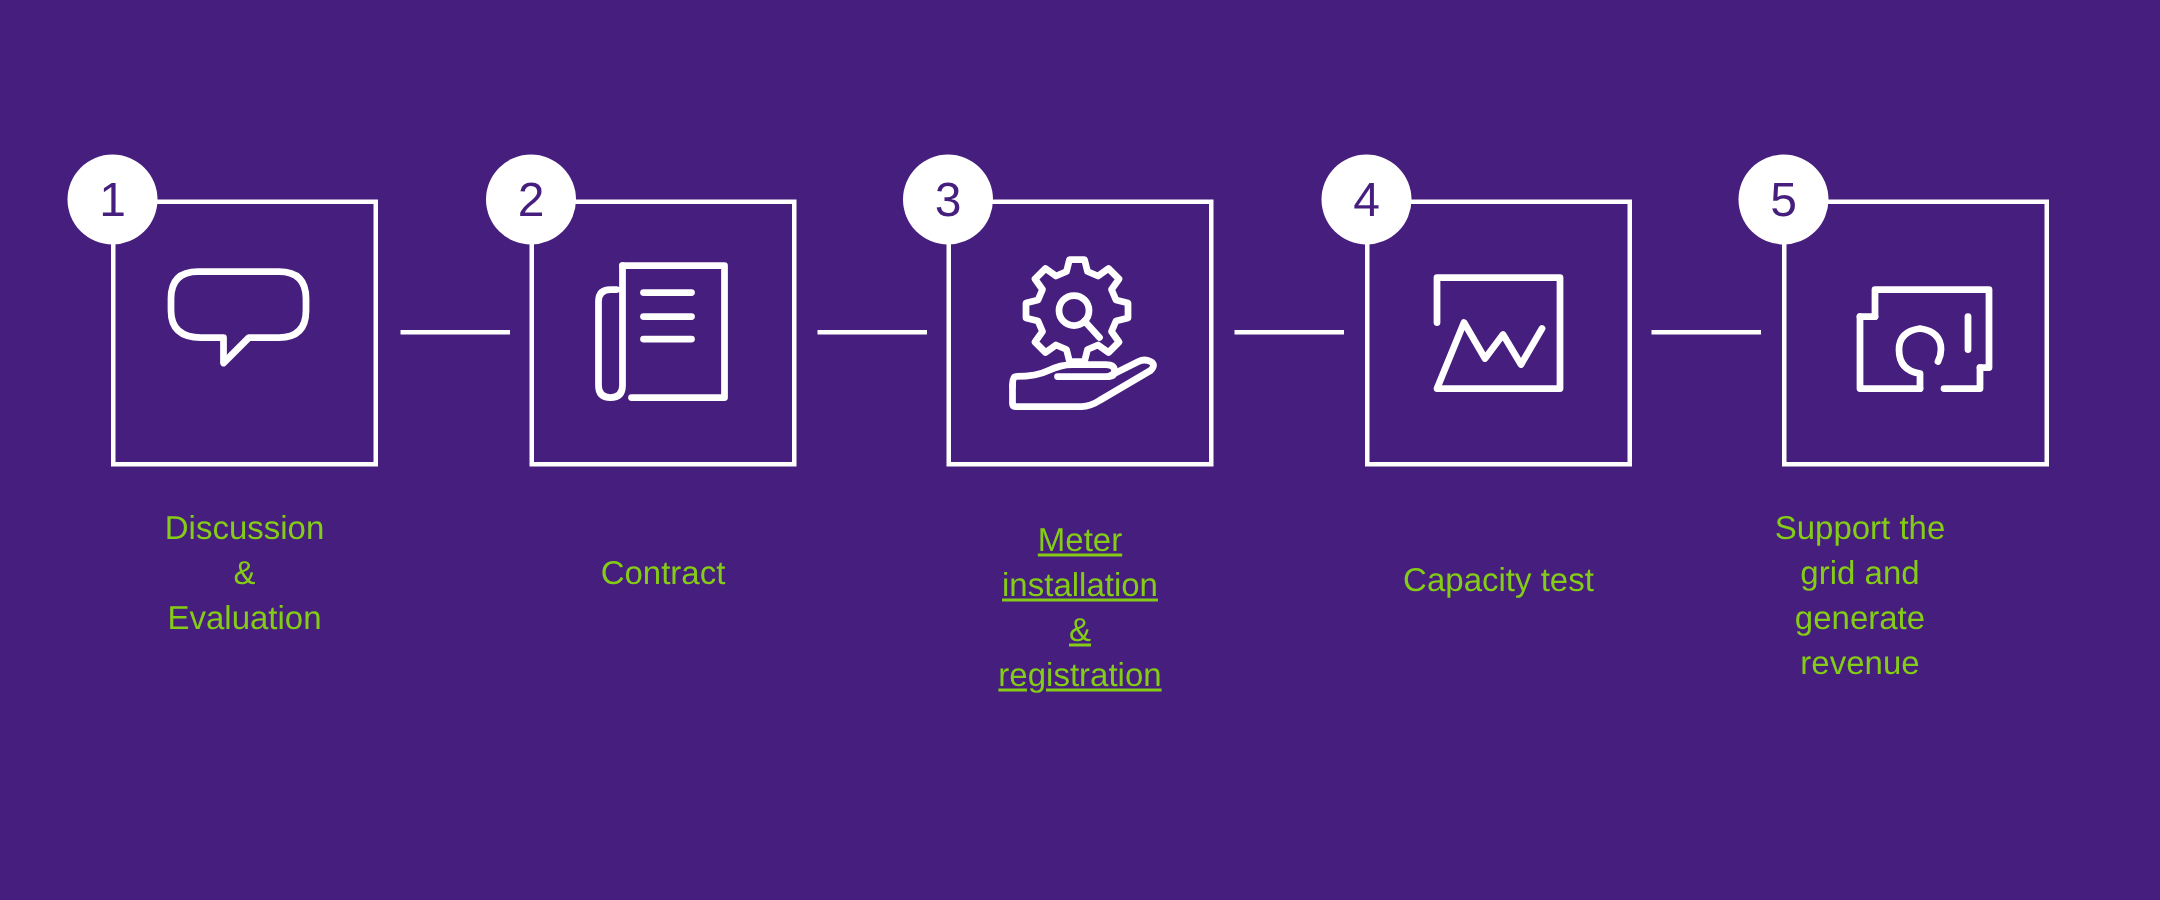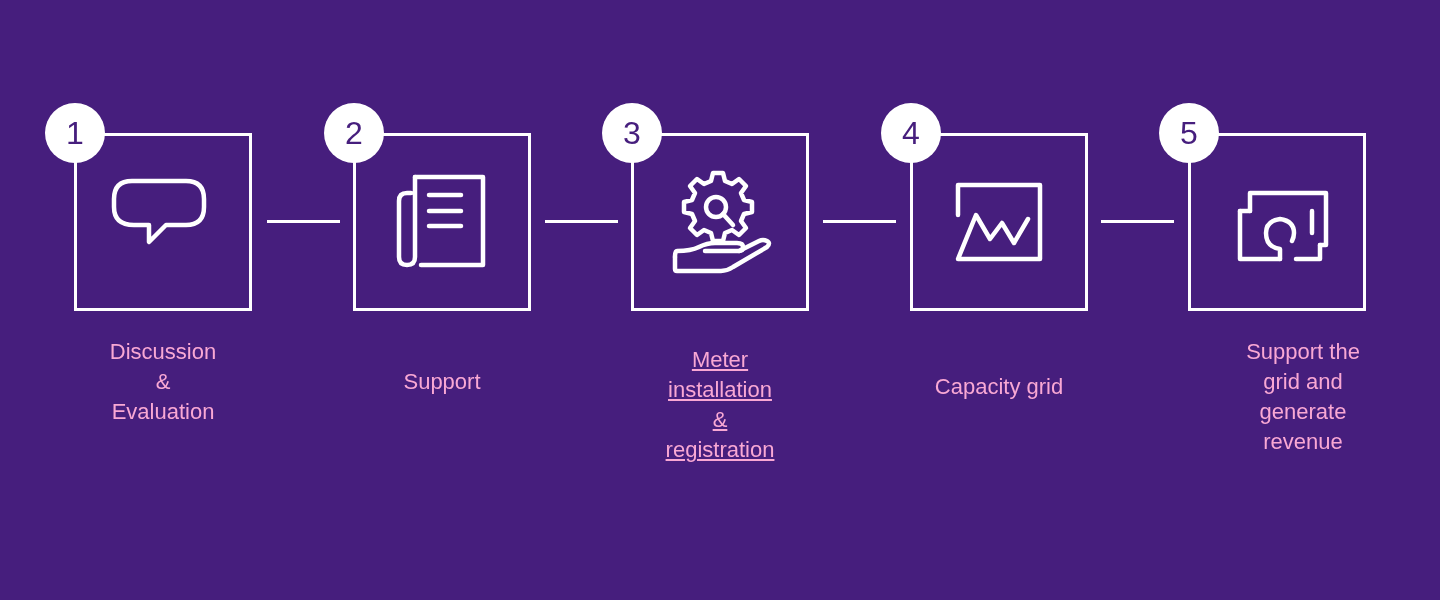--- a/index.html
+++ b/index.html
@@ -14,21 +14,21 @@
       border: 3px solid #ffffff; box-sizing: content-box;
     }
     .badge {
       position: absolute; top: 103px; width: 60px; height: 60px;
       border-radius: 50%; background: #ffffff; color: #461e7d;
       font-size: 32px; font-weight: 400; line-height: 60px; text-align: center;
     }
     .icon { position: absolute; top: 163px; width: 118px; height: 118px; }
     .icon svg { width: 118px; height: 118px; overflow: visible; }
     .label {
-      position: absolute; width: 200px; color: #f9a8d4;
+      position: absolute; width: 200px; color: #84cc16;
       font-size: 22px; line-height: 30px; text-align: center;
       white-space: pre-line;
     }
     .connector {
       position: absolute; top: 220px; height: 3px; background: #ffffff;
     }
   </style>
 </head>
 <body>
 
@@ -51,21 +51,21 @@
   <div class="badge" style="left:324px;">2</div>
   <div class="icon" style="left:383px;">
     <svg viewBox="0 0 118 118" fill="none" stroke="#fff" stroke-width="4.5" stroke-linejoin="round" stroke-linecap="round">
       <path d="M32 14 H100 V102 H38"></path>
       <path d="M32 14 V94 Q32 102 24 102 Q16 102 16 94 V38 Q16 30 24 30 H28"></path>
       <line x1="46" y1="32" x2="78" y2="32"></line>
       <line x1="46" y1="48" x2="78" y2="48"></line>
       <line x1="46" y1="63" x2="78" y2="63"></line>
     </svg>
   </div>
-  <div class="label" style="left:342px; top:367px;">Support</div>
+  <div class="label" style="left:342px; top:367px;">Contract</div>
 
   <div class="connector" style="left:545px; width:73px;"></div>
 
   <div class="box" style="left:631px;"></div>
   <div class="badge" style="left:602px;">3</div>
   <div class="icon" style="left:661px;">
     <svg viewBox="0 0 118 118" fill="none" stroke="#fff" stroke-width="4.5" stroke-linejoin="round" stroke-linecap="round">
       <path d="M52 10 H62 L64 18 L71 21 L78 16 L85 23 L80 30 L83 37 L91 39 V49 L83 51 L80 58 L85 65 L78 72 L71 67 L64 70 L62 78 H52 L50 70 L43 67 L36 72 L29 65 L34 58 L31 51 L23 49 V39 L31 37 L34 30 L29 23 L36 16 L43 21 L50 18 Z"></path>
       <circle cx="55" cy="44" r="10"></circle>
       <line x1="62" y1="51" x2="72" y2="62"></line>
@@ -80,34 +80,34 @@
 
   <div class="connector" style="left:823px; width:73px;"></div>
 
   <div class="box" style="left:910px;"></div>
   <div class="badge" style="left:881px;">4</div>
   <div class="icon" style="left:940px;">
     <svg viewBox="0 0 118 118" fill="none" stroke="#fff" stroke-width="4.5" stroke-linejoin="round" stroke-linecap="round">
       <path d="M18 52 V22 H100 V96 H18 L36 52 L50 76 L62 60 L74 80 L88 56"></path>
     </svg>
   </div>
-  <div class="label" style="left:899px; top:372px;">Capacity grid</div>
+  <div class="label" style="left:899px; top:372px;">Capacity test</div>
 
   <div class="connector" style="left:1101px; width:73px;"></div>
 
   <div class="box" style="left:1188px;"></div>
   <div class="badge" style="left:1159px;">5</div>
   <div class="icon" style="left:1218px;">
     <svg viewBox="0 0 118 118" fill="none" stroke="#fff" stroke-width="4.5" stroke-linejoin="round" stroke-linecap="round">
       <path d="M22 48 V96 H62"></path>
       <path d="M78 96 H102 V82"></path>
       <path d="M32 48 V30 H108 V82 H102"></path>
       <path d="M22 48 H32"></path>
       <path d="M94 48 V70"></path>
       <path d="M62 96 V86 Q48 84 48 70 Q48 58 62 56 Q76 58 76 70 Q76 74 74 78"></path>
     </svg>
   </div>
-  <div class="label" style="left:1203px; top:337px;text-align:center;">Support the
+  <div class="label" style="left:1140px; top:337px;text-align:center;">Support the
 grid and
 generate
 revenue</div>
 
 </div>
 
 </body></html>

